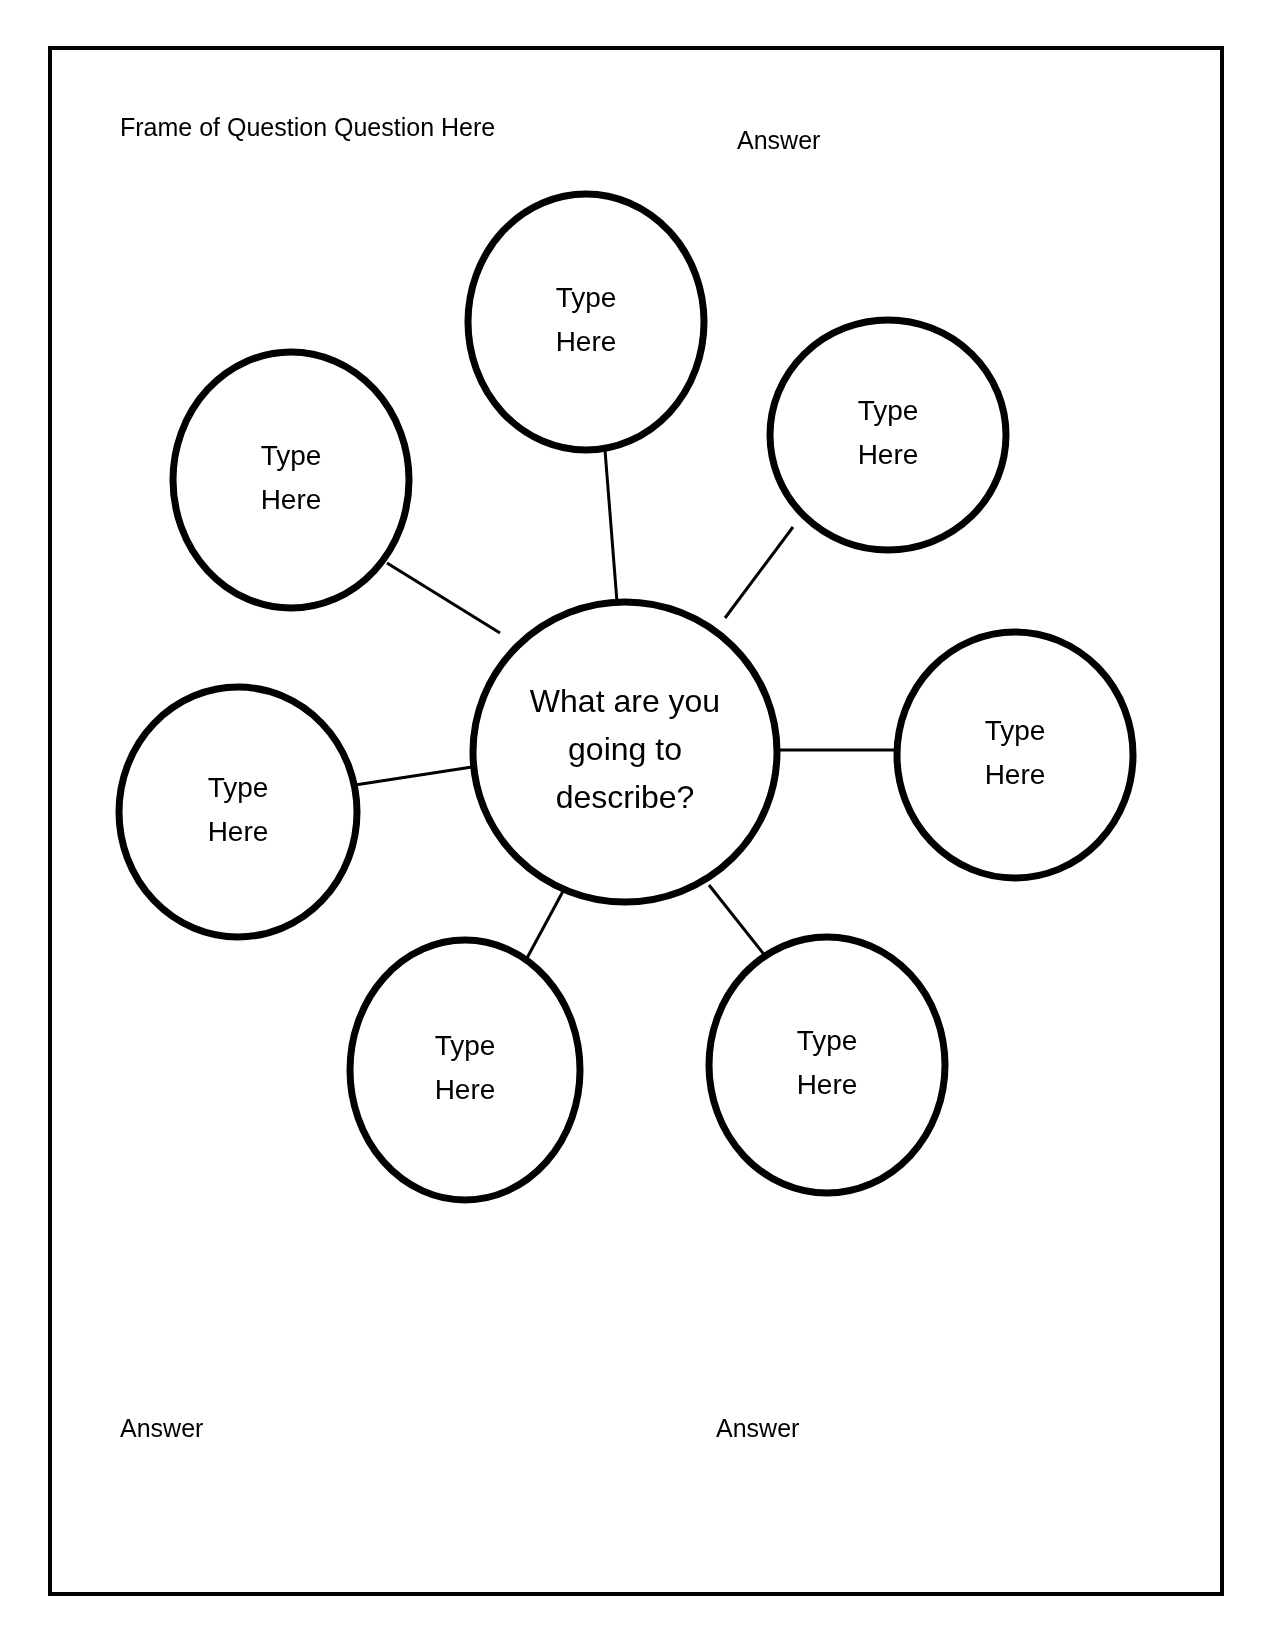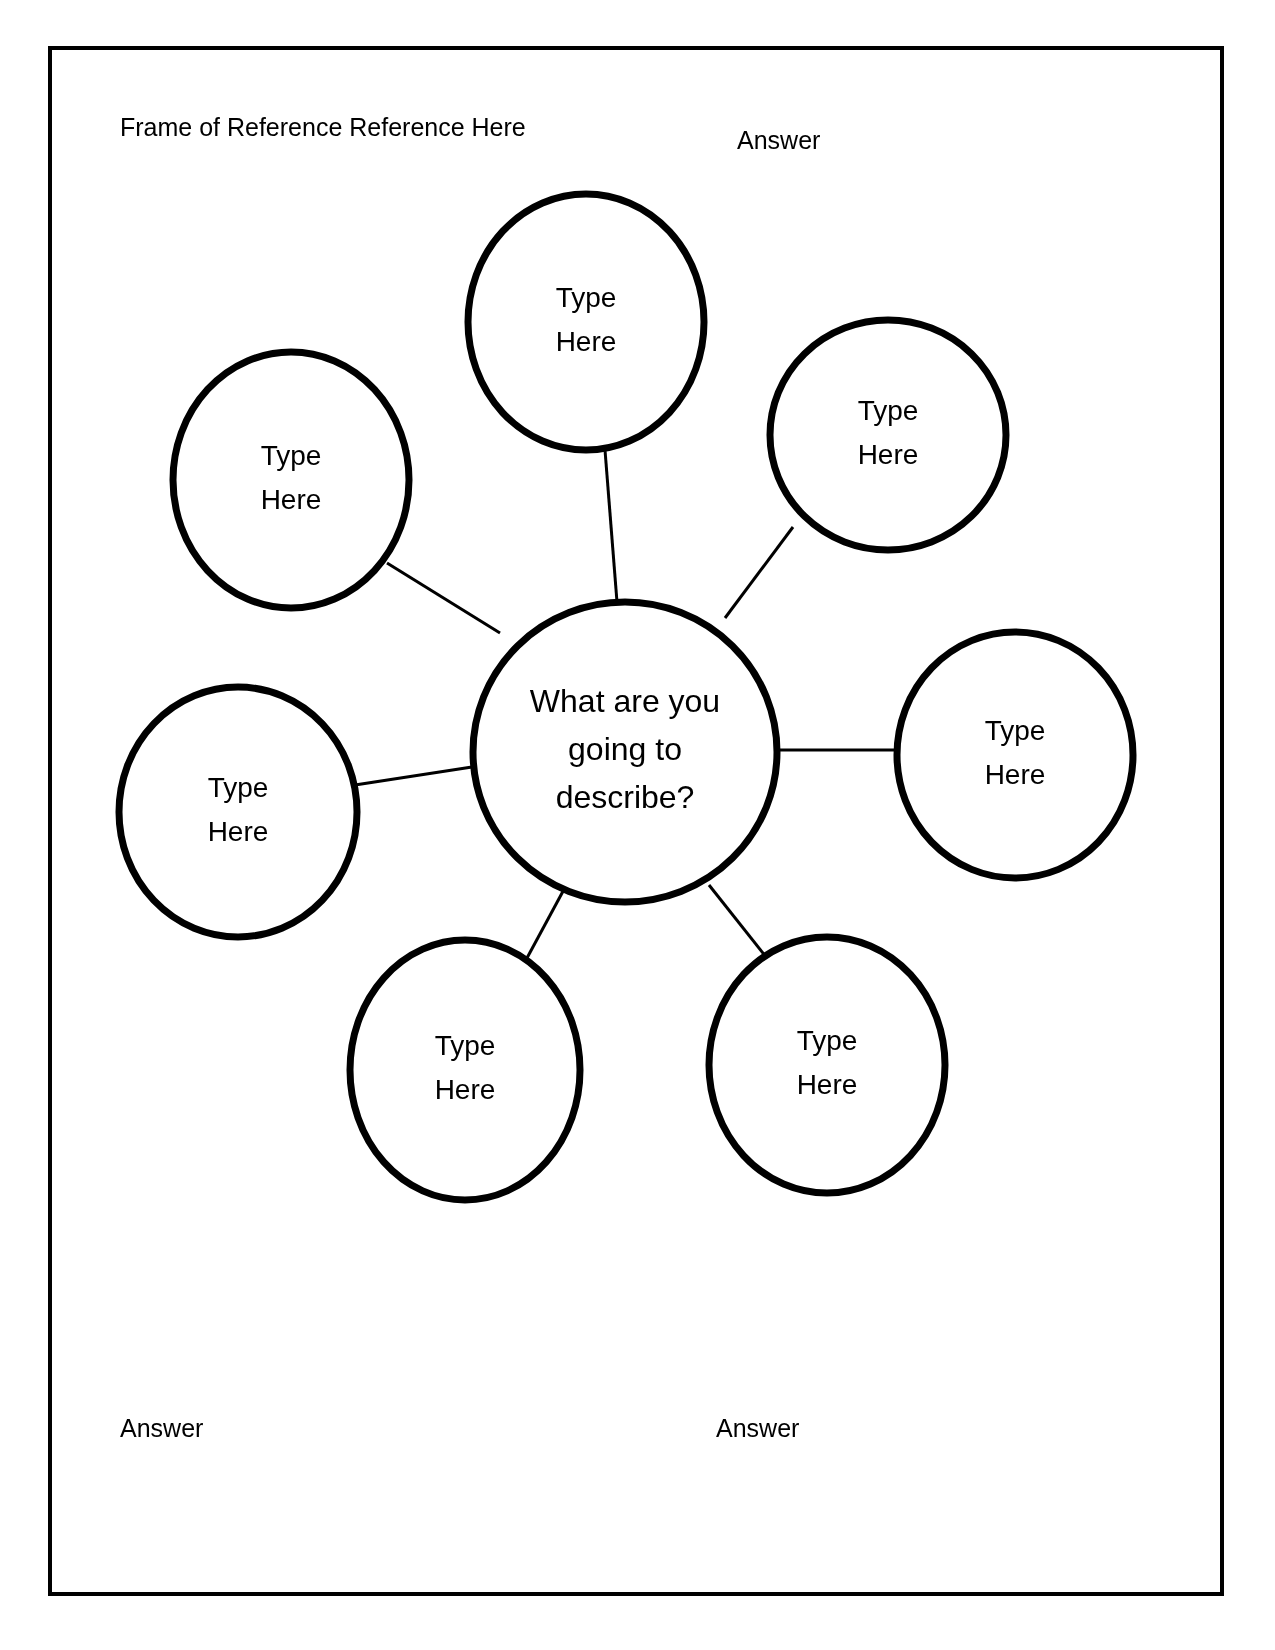--- a/index.html
+++ b/index.html
@@ -91,21 +91,21 @@
     dominant-baseline: middle;
   }
 </style>
 </head>
 <body>
 
 <div class="page">
 
   <div class="page-frame"></div>
 
-  <div class="annot annot-frame-question">Frame of Reference Reference Here</div>
+  <div class="annot annot-frame-question">Frame of Question Question Here</div>
 
   <div class="annot annot-answer-top">Answer</div>
 
   <div class="annot annot-answer-bl">Answer</div>
 
   <div class="annot annot-answer-br">Answer</div>
 
   <svg class="diagram" viewBox="0 0 1275 1650" width="1275" height="1650">
     <g id="connectors-layer">
         <line class="spoke-line" x1="605" y1="450" x2="617" y2="602"></line>

